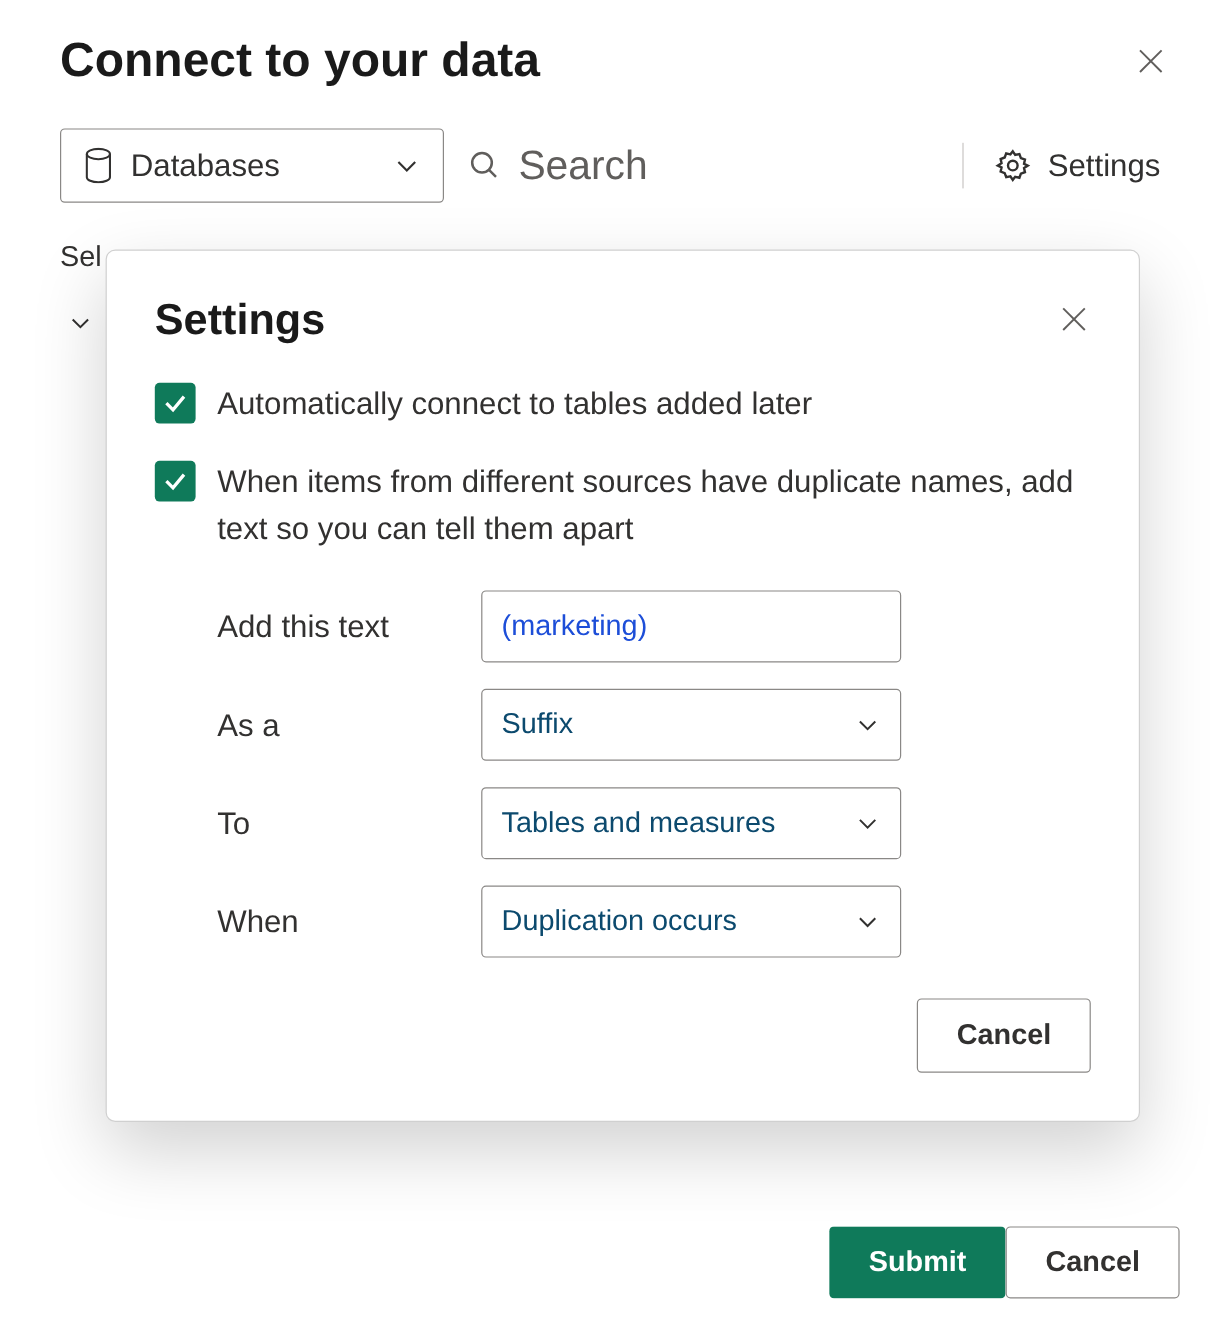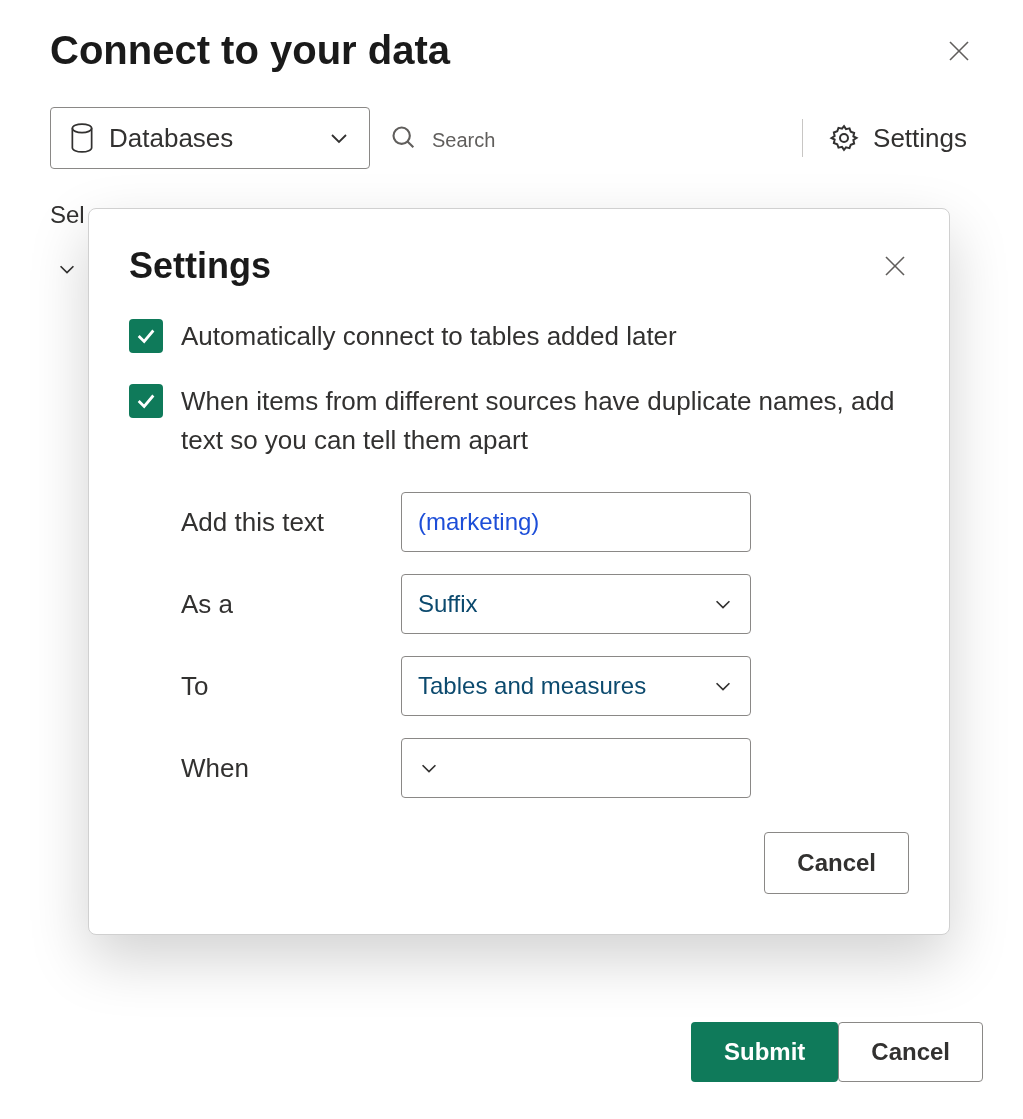--- a/index.html
+++ b/index.html
@@ -51,24 +51,24 @@
       align-items: center;
       padding: 0 18px;
       cursor: pointer;
       font-size: 26px;
       color: #323130;
       justify-content: space-between;
     }
     .select-source .left { display: flex; align-items: center; gap: 14px; }
     .search-area {
       display: flex;
-      align-items: flex-end;
+      align-items: center;
       gap: 14px;
       flex: 1;
-      font-size: 20px;
+      font-size: 34px;
       color: #605e5c;
     }
     .toolbar-divider {
       width: 1px;
       height: 38px;
       background: #c8c6c4;
     }
     .settings-trigger {
       display: flex;
       align-items: center;
@@ -324,20 +324,21 @@
         <span>Tables and measures</span>
         <span class="chev">
             <svg width="22" height="22" viewBox="0 0 24 24" fill="none" stroke="#323130" stroke-width="1.8">
               <polyline points="5 9 12 16 19 9"></polyline>
             </svg>
           </span>
       </div>
 
       <div class="form-label">When</div>
       <div class="select-field">
+        <span>Duplication occurs</span>
         <span class="chev">
             <svg width="22" height="22" viewBox="0 0 24 24" fill="none" stroke="#323130" stroke-width="1.8">
               <polyline points="5 9 12 16 19 9"></polyline>
             </svg>
           </span>
       </div>
     </div>
 
     <div class="modal-footer">
       <button class="btn btn-secondary">Cancel</button>

